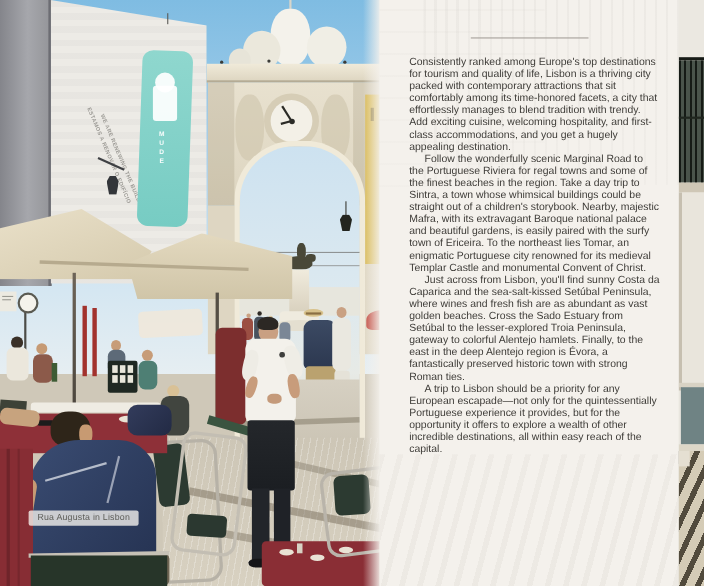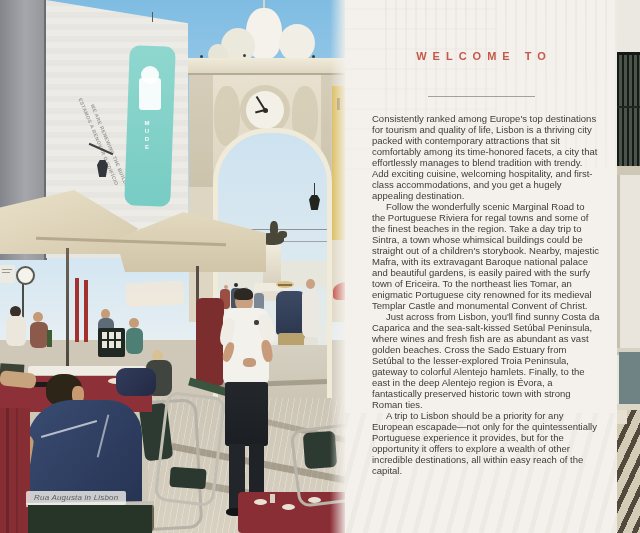--- a/index.html
+++ b/index.html
@@ -2,21 +2,21 @@
 <html><head>
 <meta charset="utf-8">
 <style>
   html,body{margin:0;padding:0;background:#ffffff;}
   .page{position:relative;width:640px;height:533px;overflow:hidden;font-family:"Liberation Sans",sans-serif;background:#f4f1ec;}
   .b{position:absolute;display:block;}
   
   .photo{position:absolute;left:0;top:0;width:360px;height:533px;overflow:hidden;background:#cfc8b8;}
   .bbtext{position:absolute;white-space:nowrap;font-size:5px;letter-spacing:.4px;color:#9d9b96;font-weight:bold;transform-origin:0 0;transform:rotate(67deg);}
   .banner-label{writing-mode:vertical-rl;text-orientation:upright;font-size:6px;font-weight:bold;color:rgba(255,255,255,.95);letter-spacing:2px;}
-  .caption{position:absolute;left:26px;top:491px;background:rgba(247,245,240,.78);border-radius:2px;padding:2px 8px 3px;font-size:8px;color:#5c5c57;letter-spacing:.2px;font-style:italic;}
+  .caption{position:absolute;left:26px;top:464px;background:rgba(247,245,240,.78);border-radius:2px;padding:2px 8px 3px;font-size:8px;color:#5c5c57;letter-spacing:.2px;}
   
   .panel{position:absolute;left:345px;top:0;width:272px;height:533px;background:#f4f1ec;overflow:hidden;}
   .panel-bars{position:absolute;left:40px;top:0;width:232px;height:168px;background:repeating-linear-gradient(90deg,rgba(96,92,86,.11) 0 2px,rgba(0,0,0,0) 2px 10px);}
   .panel-floors{position:absolute;left:0;top:8px;width:150px;height:170px;background:repeating-linear-gradient(180deg,rgba(120,115,105,.07) 0 2px,rgba(0,0,0,0) 2px 20px);}
   .panel-waves{position:absolute;left:0;bottom:0;width:272px;height:120px;background:repeating-linear-gradient(105deg,rgba(110,98,80,.12) 0 5px,rgba(0,0,0,0) 5px 16px);}
   .panel-wash{position:absolute;inset:0;background:linear-gradient(180deg,rgba(244,241,236,.55),rgba(244,241,236,.8) 40%,rgba(244,241,236,.55));}
   .welcome{position:relative;margin:50px 0 0;text-align:center;font-size:11px;font-weight:bold;letter-spacing:6px;padding-left:6px;color:#c4584a;}
   .title{position:relative;margin:9px 0 0;text-align:center;font-size:27px;line-height:32px;font-weight:bold;color:#1c5a8d;letter-spacing:.2px;}
   .divider{position:relative;width:107px;height:1px;background:#a5a099;margin:34px auto 0;}
   .bodytext{position:relative;margin:16px 17px 0 27px;font-size:9.5px;line-height:11px;color:#3e3c38;text-align:left;}
@@ -206,21 +206,20 @@
     <span class="caption">Rua Augusta in Lisbon</span>
   </div>
 
   <i class="b" style="left:330px;top:0;width:17px;height:533px;background:linear-gradient(90deg,rgba(244,241,236,0),#f4f1ec);"></i>
 
   <div class="panel">
     <i class="panel-bars"></i>
     <i class="panel-floors"></i>
     <i class="panel-waves"></i>
     <i class="panel-wash"></i>
-    <div class="welcome">WELCOME TO</div>
     <i class="divider" style="display:block;"></i>
     <div class="bodytext">
       <p>Consistently ranked among Europe's top destinations for tourism and quality of life, Lisbon is a thriving city packed with contemporary attractions that sit comfortably among its time-honored facets, a city that effortlessly manages to blend tradition with trendy. Add exciting cuisine, welcoming hospitality, and first-class accommodations, and you get a hugely appealing destination.</p>
       <p>Follow the wonderfully scenic Marginal Road to the Portuguese Riviera for regal towns and some of the finest beaches in the region. Take a day trip to Sintra, a town whose whimsical buildings could be straight out of a children's storybook. Nearby, majestic Mafra, with its extravagant Baroque national palace and beautiful gardens, is easily paired with the surfy town of Ericeira. To the northeast lies Tomar, an enigmatic Portuguese city renowned for its medieval Templar Castle and monumental Convent of Christ.</p>
       <p>Just across from Lisbon, you'll find sunny Costa da Caparica and the sea-salt-kissed Setúbal Peninsula, where wines and fresh fish are as abundant as vast golden beaches. Cross the Sado Estuary from Setúbal to the lesser-explored Troia Peninsula, gateway to colorful Alentejo hamlets. Finally, to the east in the deep Alentejo region is Évora, a fantastically preserved historic town with strong Roman ties.</p>
       <p>A trip to Lisbon should be a priority for any European escapade—not only for the quintessentially Portuguese experience it provides, but for the opportunity it offers to explore a wealth of other incredible destinations, all within easy reach of the capital.</p>
     </div>
   </div>
 
   <div class="edge">

